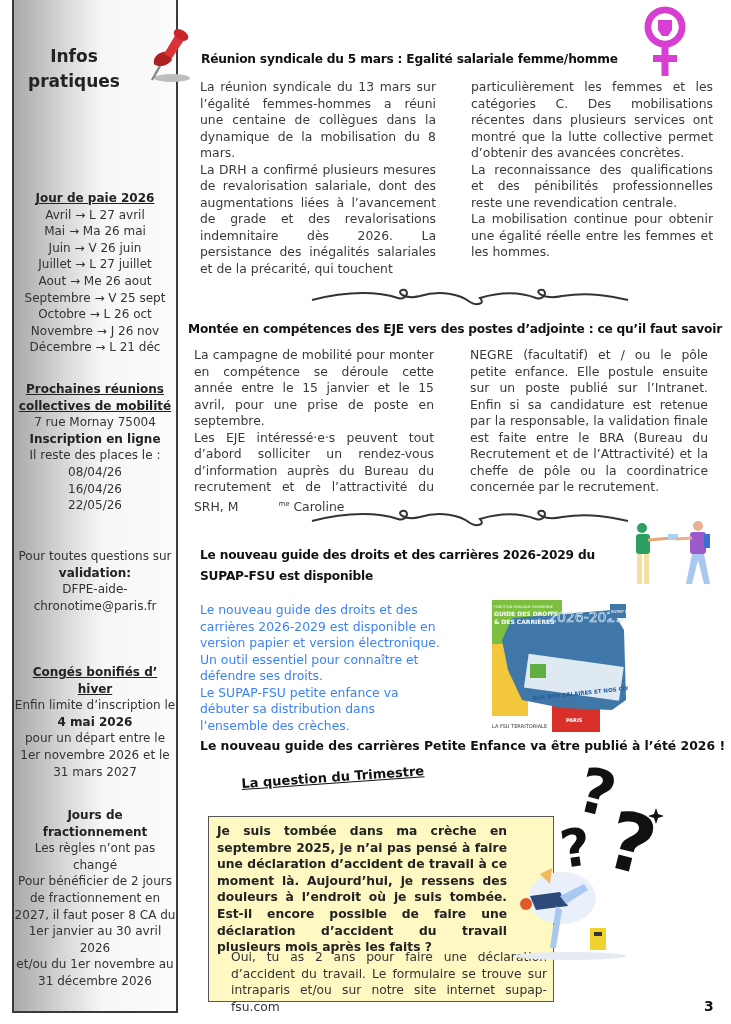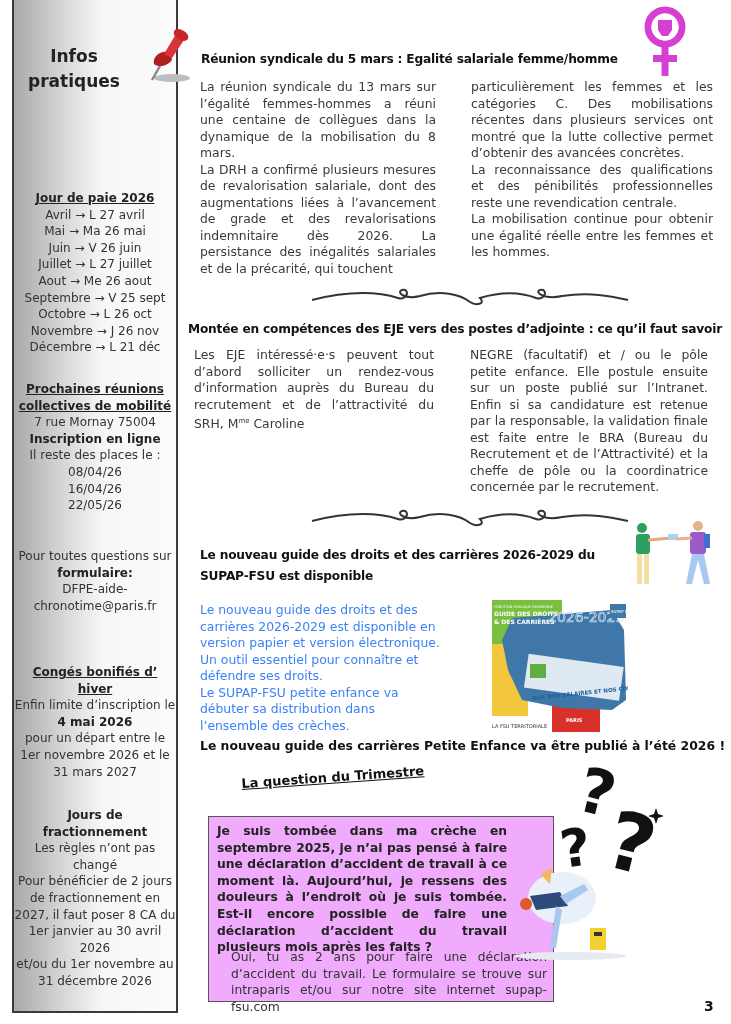--- a/index.html
+++ b/index.html
@@ -28,21 +28,21 @@
   .venus { position:absolute; left:642px; top:6px; width:46px; height:72px; }
   .people { position:absolute; left:628px; top:518px; width:96px; height:72px; }
   .cover { position:absolute; left:492px; top:600px; width:136px; height:132px; }
 
   .plain { position:absolute; font-size:12.4px; line-height:16.5px; color:#3b82f6; }
   .bold-line { position:absolute; left:200px; top:738px; font-size:12.4px; font-weight:bold; color:#111; }
 
   .q-title { position:absolute; left:242px; top:776px; font-weight:900; font-size:13px;
              color:#111; transform:rotate(-4deg); transform-origin:left bottom; text-decoration:underline; }
   .q-box { position:absolute; left:208px; top:816px; width:346px; height:186px;
-           background:#f0abfc; border:1px solid #555; box-sizing:border-box; }
+           background:#fef9c3; border:1px solid #555; box-sizing:border-box; }
   .q-text { position:absolute; left:8px; top:6px; width:290px; font-weight:bold; font-size:12.3px;
             line-height:16.6px; color:#222; text-align:justify; }
   .q-answer { position:absolute; left:22px; top:132px; width:316px; font-size:12.3px;
               line-height:16.6px; color:#333; text-align:justify; }
   .questions-art { position:absolute; left:556px; top:756px; width:120px; height:140px; }
   .falling { position:absolute; left:510px; top:862px; width:120px; height:100px; }
   .page-num { position:absolute; left:704px; top:998px; font-weight:bold; font-size:14px; color:#111; }
 </style>
 </head>
 <body>
@@ -79,21 +79,21 @@
     <div>7 rue Mornay 75004</div>
     <div><b>Inscription en ligne</b></div>
     <div>Il reste des places le :</div>
     <div>08/04/26</div>
     <div>16/04/26</div>
     <div>22/05/26</div>
   </div>
 
   <div class="sb-block" style="top:548px;">
     <div>Pour toutes questions sur</div>
-    <div><b>formulaire:</b></div>
+    <div><b>validation:</b></div>
     <div>DFPE-aide-</div>
     <div>chronotime@paris.fr</div>
   </div>
 
   <div class="sb-block" style="top:664px;">
     <div class="u">Congés bonifiés d’ hiver</div>
     <div>Enfin limite d’inscription le</div>
     <div><b>4 mai 2026</b></div>
     <div>pour un départ entre le</div>
     <div>1er novembre 2026 et le</div>
@@ -130,21 +130,22 @@
   <p>La reconnaissance des qualifications et des pénibilités professionnelles reste une revendication centrale.</p>
   <p>La mobilisation continue pour obtenir une égalité réelle entre les femmes et les hommes.</p>
 </div>
 
 <svg class="divider" style="top:284px;" viewBox="0 0 320 24">
   <path d="M2 16 C 40 6, 70 8, 88 14 C 98 17, 100 4, 92 6 C 86 8, 94 16, 110 12 C 130 6, 150 10, 160 18 C 166 22, 176 20, 170 14 C 190 8, 210 8, 226 14 C 236 17, 238 4, 230 6 C 224 8, 234 16, 252 12 C 280 8, 300 12, 318 16" fill="none" stroke="#333" stroke-width="2"></path>
 </svg>
 
 <div class="h-title" style="left:188px; top:322px;">Montée en compétences des EJE vers des postes d’adjointe : ce qu’il faut savoir</div>
 <div class="col" style="left:194px; top:347px; width:240px;">
-  <p><span>Les EJE intéressé·e·s peuvent tout d’abord solliciter un rendez-vous d’information auprès du Bureau du recrutement et de l’attractivité du SRH, M</span><sup style="font-size:7px;">me</sup><span> Caroline</span></p>
+  <p>La campagne de mobilité pour monter en compétence se déroule cette année entre le 15 janvier et le 15 avril, pour une prise de poste en septembre.</p>
+  <p><span>Les EJE intéressé·e·s peuvent tout d’abord solliciter un rendez-vous d’information auprès du Bureau du recrutement et de l’attractivité du SRH, M</span><sup style="font-size:7px;padding-left:40px;">me</sup><span> Caroline</span></p>
 </div>
 <div class="col" style="left:470px; top:347px; width:238px;">
   <p>NEGRE (facultatif) et / ou le pôle petite enfance. Elle postule ensuite sur un poste publié sur l’Intranet. Enfin si sa candidature est retenue par la responsable, la validation finale est faite entre le BRA (Bureau du Recrutement et de l’Attractivité) et la cheffe de pôle ou la coordinatrice concernée par le recrutement.</p>
 </div>
 
 <svg class="divider" style="top:505px;" viewBox="0 0 320 24">
   <path d="M2 16 C 40 6, 70 8, 88 14 C 98 17, 100 4, 92 6 C 86 8, 94 16, 110 12 C 130 6, 150 10, 160 18 C 166 22, 176 20, 170 14 C 190 8, 210 8, 226 14 C 236 17, 238 4, 230 6 C 224 8, 234 16, 252 12 C 280 8, 300 12, 318 16" fill="none" stroke="#333" stroke-width="2"></path>
 </svg>
 
 <div class="h-title" style="left:200px; top:545px; line-height:21px;">

